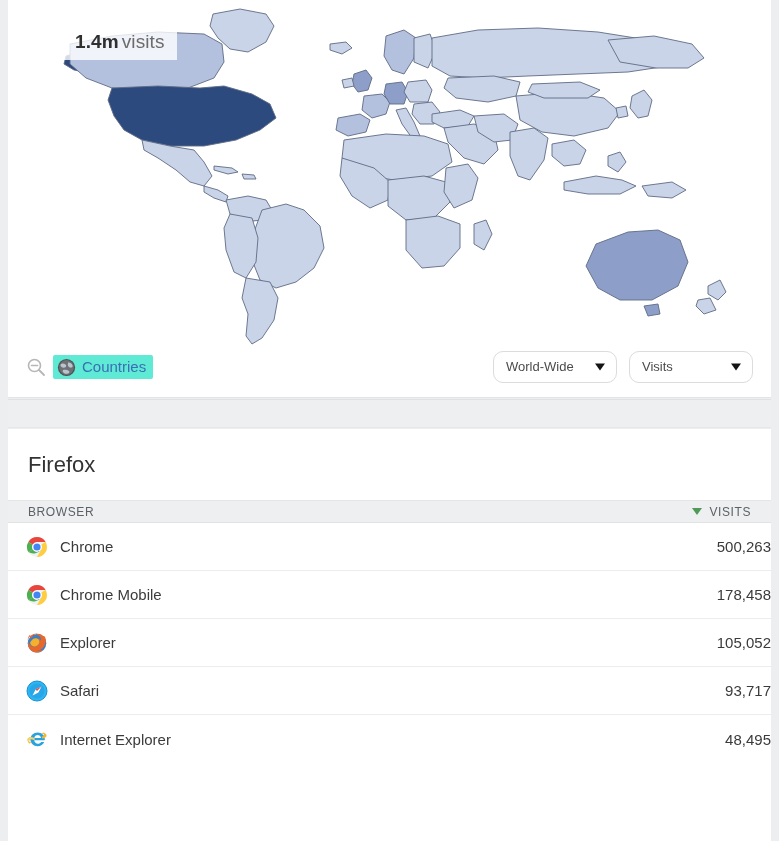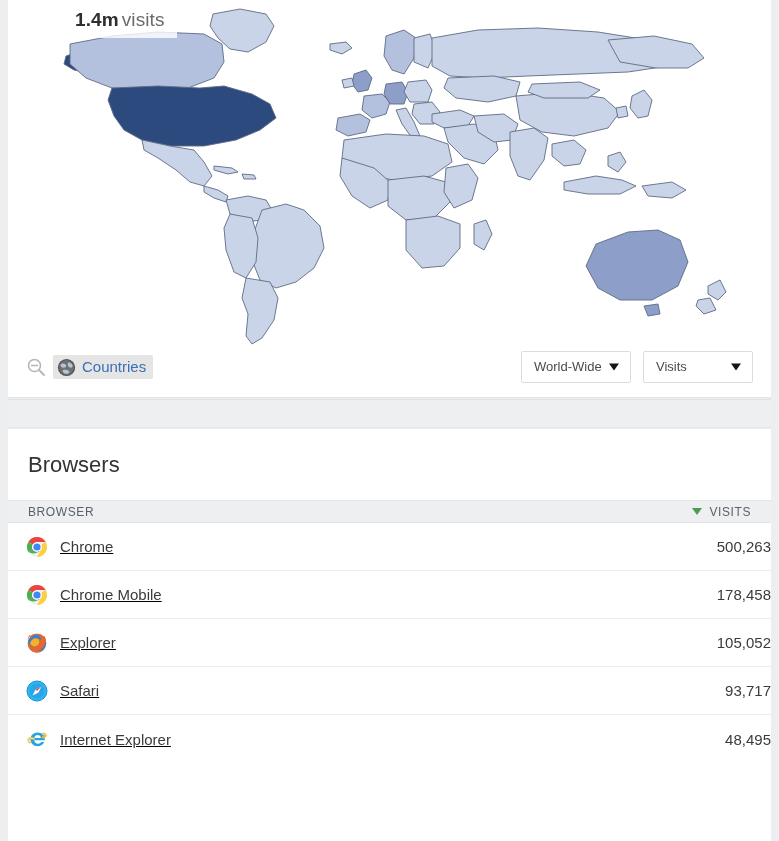--- a/index.html
+++ b/index.html
@@ -39,21 +39,21 @@
     left: 0;
     top: 0;
     width: 763px;
     height: 348px;
   }
   .map-stage svg { display: block; width: 100%; height: 100%; }
 
   .tooltip-visits {
     position: absolute;
     left: 55px;
-    top: 4px;
+    top: 26px;
     padding: 5px 12px 7px 12px;
     background: rgba(255,255,255,0.80);
     color: #4a4a4a;
     font-size: 19px;
     line-height: 22px;
     white-space: nowrap;
     z-index: 6;
     letter-spacing: .1px;
   }
   .tooltip-visits .tt-num {
@@ -81,46 +81,46 @@
     top: 8px;
     display: flex;
     align-items: center;
     gap: 7px;
   }
   .zoom-out-icon { width: 20px; height: 20px; display: block; cursor: pointer; }
   .globe-chip {
     display: flex;
     align-items: center;
     gap: 6px;
-    background: #e5e5e5;
+    background: #5eead4;
     padding: 2px 7px 2px 4px;
     border-radius: 2px;
     cursor: pointer;
   }
   .globe-icon { width: 19px; height: 19px; display: block; flex: none; }
   .crumb-label {
     font-size: 15px;
     color: #3b6fb6;
     line-height: 20px;
   }
 
   .selects-zone {
     position: absolute;
     right: 18px;
     top: 4px;
     display: flex;
     gap: 12px;
   }
   .sel {
     position: relative;
-    width: 110px;
+    width: 124px;
     height: 32px;
     background: #ffffff;
     border: 1px solid #dcdcdc;
-    border-radius: 2px;
+    border-radius: 10px;
     display: flex;
     align-items: center;
     cursor: pointer;
   }
   .sel .sel-val {
     font-size: 13px;
     color: #4b4b4b;
     padding-left: 12px;
     line-height: 30px;
     white-space: nowrap;
@@ -208,21 +208,20 @@
     border-bottom: 1px solid #ebecee;
     cursor: pointer;
   }
   .browser-row:last-child { border-bottom: none; }
   .cell-name {
     display: flex;
     align-items: center;
     gap: 12px;
     padding-left: 18px;
     flex: 1 1 auto;
-    text-decoration: underline;
   }
   .bicon { width: 22px; height: 22px; display: block; flex: none; }
   .bname {
     font-size: 15px;
     color: #3b3b3b;
   }
   .cell-value {
     font-size: 15px;
     color: #3b3b3b;
     text-align: right;
@@ -342,21 +341,21 @@
         </div>
       </div>
 
     </div>
   </div>
 
   <div class="gap-band"></div>
 
   <div class="browsers-panel">
 
-    <h2 class="panel-title">Browsers</h2>
+    <h2 class="panel-title">Firefox</h2>
 
     <div class="table-head">
       <div class="th-browser">BROWSER</div>
       <div class="th-visits">
         <span class="sort-caret"></span>
         <span>VISITS</span>
       </div>
     </div>
 
     <div>

